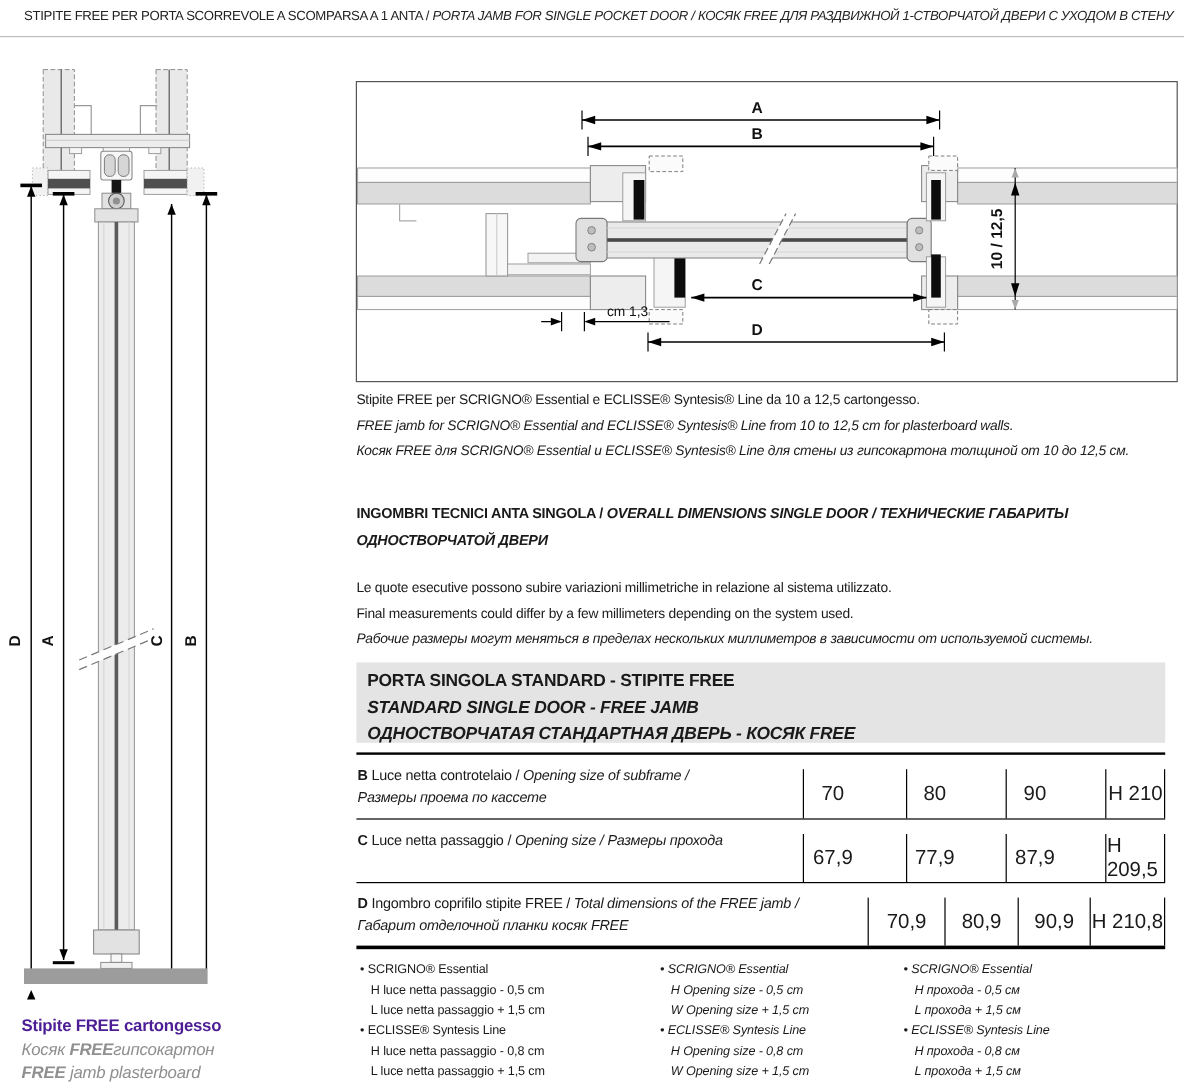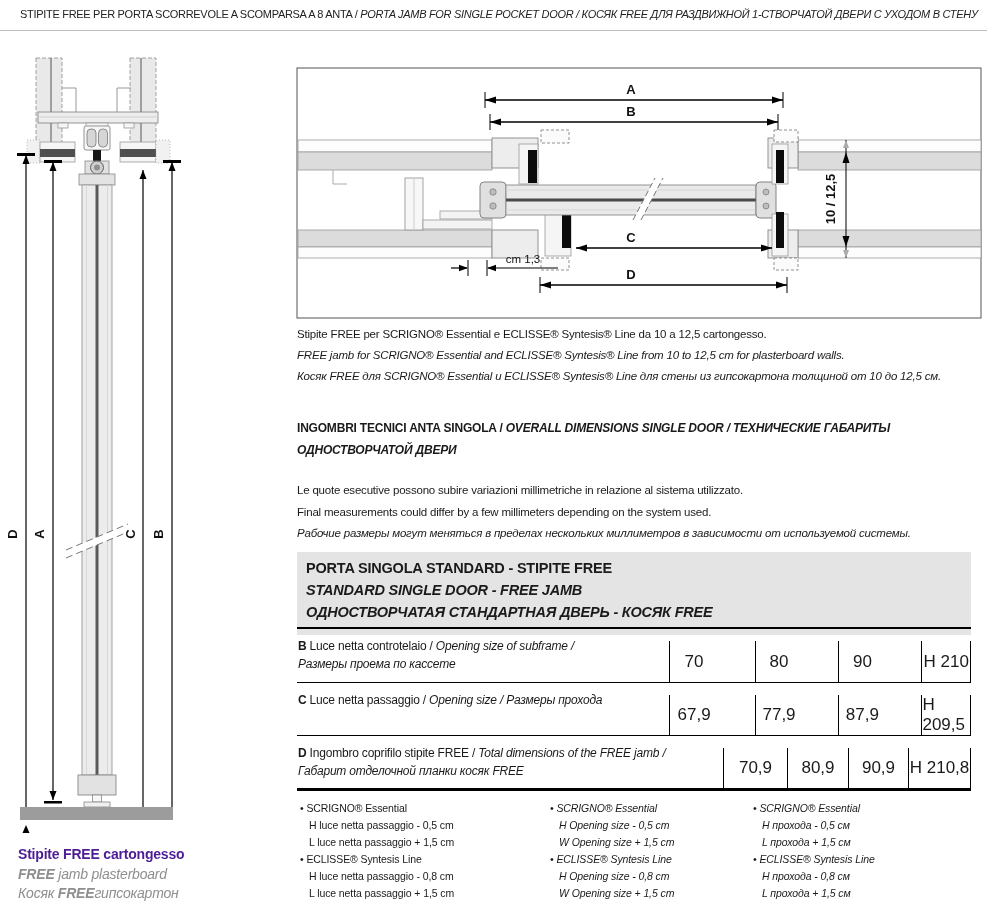--- a/index.html
+++ b/index.html
@@ -14,21 +14,21 @@
   .right-drawing{position:absolute;left:295px;top:60px;}
   svg text{font-family:"Liberation Sans",sans-serif;}
   .dim-label{font-weight:bold;font-size:13px;fill:#111;}
   .dim-small{font-size:11.5px;fill:#111;}
   .caption{position:absolute;left:297px;top:324px;width:688px;font-size:11.5px;
            line-height:21px;letter-spacing:-0.2px;}
   .section-heading{position:absolute;left:297px;top:417px;width:688px;margin:0;
            font-size:12px;font-weight:bold;line-height:22px;letter-spacing:-0.2px;}
   .para{position:absolute;left:297px;top:480px;width:688px;font-size:11.5px;
            line-height:21.5px;letter-spacing:-0.2px;}
-  .table-title{position:absolute;left:297px;top:552px;width:674px;height:83px;
+  .table-title{position:absolute;left:297px;top:552px;width:674px;height:67px;
            background:#e4e4e4;font-size:14.5px;font-weight:bold;line-height:22px;
            padding:5px 0 16px 9px;box-sizing:border-box;letter-spacing:-0.2px;}
   .tbl{position:absolute;left:297px;top:627px;width:674px;border-top:2px solid #000;
        border-bottom:3px solid #000;}
   .tbl-row{display:flex;align-items:stretch;}
   .tbl-row.sep{border-bottom:1px solid #000;gap:36px;}
   .tbl-desc{width:426px;box-sizing:border-box;padding:8px 14px 4px 1px;
             font-size:12px;line-height:18px;letter-spacing:-0.2px;}
   .tbl-val{box-sizing:border-box;border-left:1px solid #000;display:flex;
            align-items:center;justify-content:center;font-weight:normal;font-size:17px;margin-top:12px;}
@@ -44,21 +44,21 @@
   .footer-left{position:absolute;left:18px;top:845px;width:270px;font-size:14px;
                line-height:19.5px;letter-spacing:-0.2px;}
   .footer-left .l1{color:#4c1d95;font-weight:bold;}
   .footer-left .muted{color:#8f8f8f;font-style:italic;}
 </style>
 </head>
 <body>
 
 <div class="page">
 
-  <div class="top-header"><span>STIPITE FREE PER PORTA SCORREVOLE A SCOMPARSA A 8 ANTA / </span><span class="i">PORTA JAMB FOR SINGLE POCKET DOOR / </span><span class="i">КОСЯК FREE ДЛЯ РАЗДВИЖНОЙ 1-СТВОРЧАТОЙ ДВЕРИ С УХОДОМ В СТЕНУ</span></div>
+  <div class="top-header"><span>STIPITE FREE PER PORTA SCORREVOLE A SCOMPARSA A 1 ANTA / </span><span class="i">PORTA JAMB FOR SINGLE POCKET DOOR / </span><span class="i">КОСЯК FREE ДЛЯ РАЗДВИЖНОЙ 1-СТВОРЧАТОЙ ДВЕРИ С УХОДОМ В СТЕНУ</span></div>
   <div class="top-rule"></div>
 
   <svg class="left-drawing" width="200" height="790" viewBox="0 0 200 790">
 
     <rect x="36" y="6" width="26" height="96" fill="#e9e9e9" stroke="#8a8a8a" stroke-width="0.8" stroke-dasharray="4 2"></rect>
     <rect x="130" y="6" width="26" height="96" fill="#e9e9e9" stroke="#8a8a8a" stroke-width="0.8" stroke-dasharray="4 2"></rect>
     <line x1="51" y1="6" x2="51" y2="102" stroke="#555" stroke-width="1"></line>
     <line x1="141" y1="6" x2="141" y2="102" stroke="#555" stroke-width="1"></line>
 
     <g>
@@ -314,17 +314,17 @@
     <div class="note-brand"><span>•</span> <span>SCRIGNO® Essential</span></div>
     <div class="detail">H прохода - 0,5 см</div>
     <div class="detail">L прохода + 1,5 см</div>
     <div class="note-brand"><span>•</span> <span>ECLISSE® Syntesis Line</span></div>
     <div class="detail">H прохода - 0,8 см</div>
     <div class="detail">L прохода + 1,5 см</div>
   </div>
 
   <div class="footer-left">
     <div class="l1"><span>Stipite </span><span class="b">FREE</span><span> cartongesso</span></div>
+    <div class="muted"><span>Косяк </span><span class="b">FREE</span><span>гипсокартон</span></div>
     <div class="muted"><span class="b">FREE</span><span> jamb plasterboard</span></div>
-    <div class="muted"><span>Косяк </span><span class="b">FREE</span><span>гипсокартон</span></div>
   </div>
 
 </div>
 
 </body></html>

